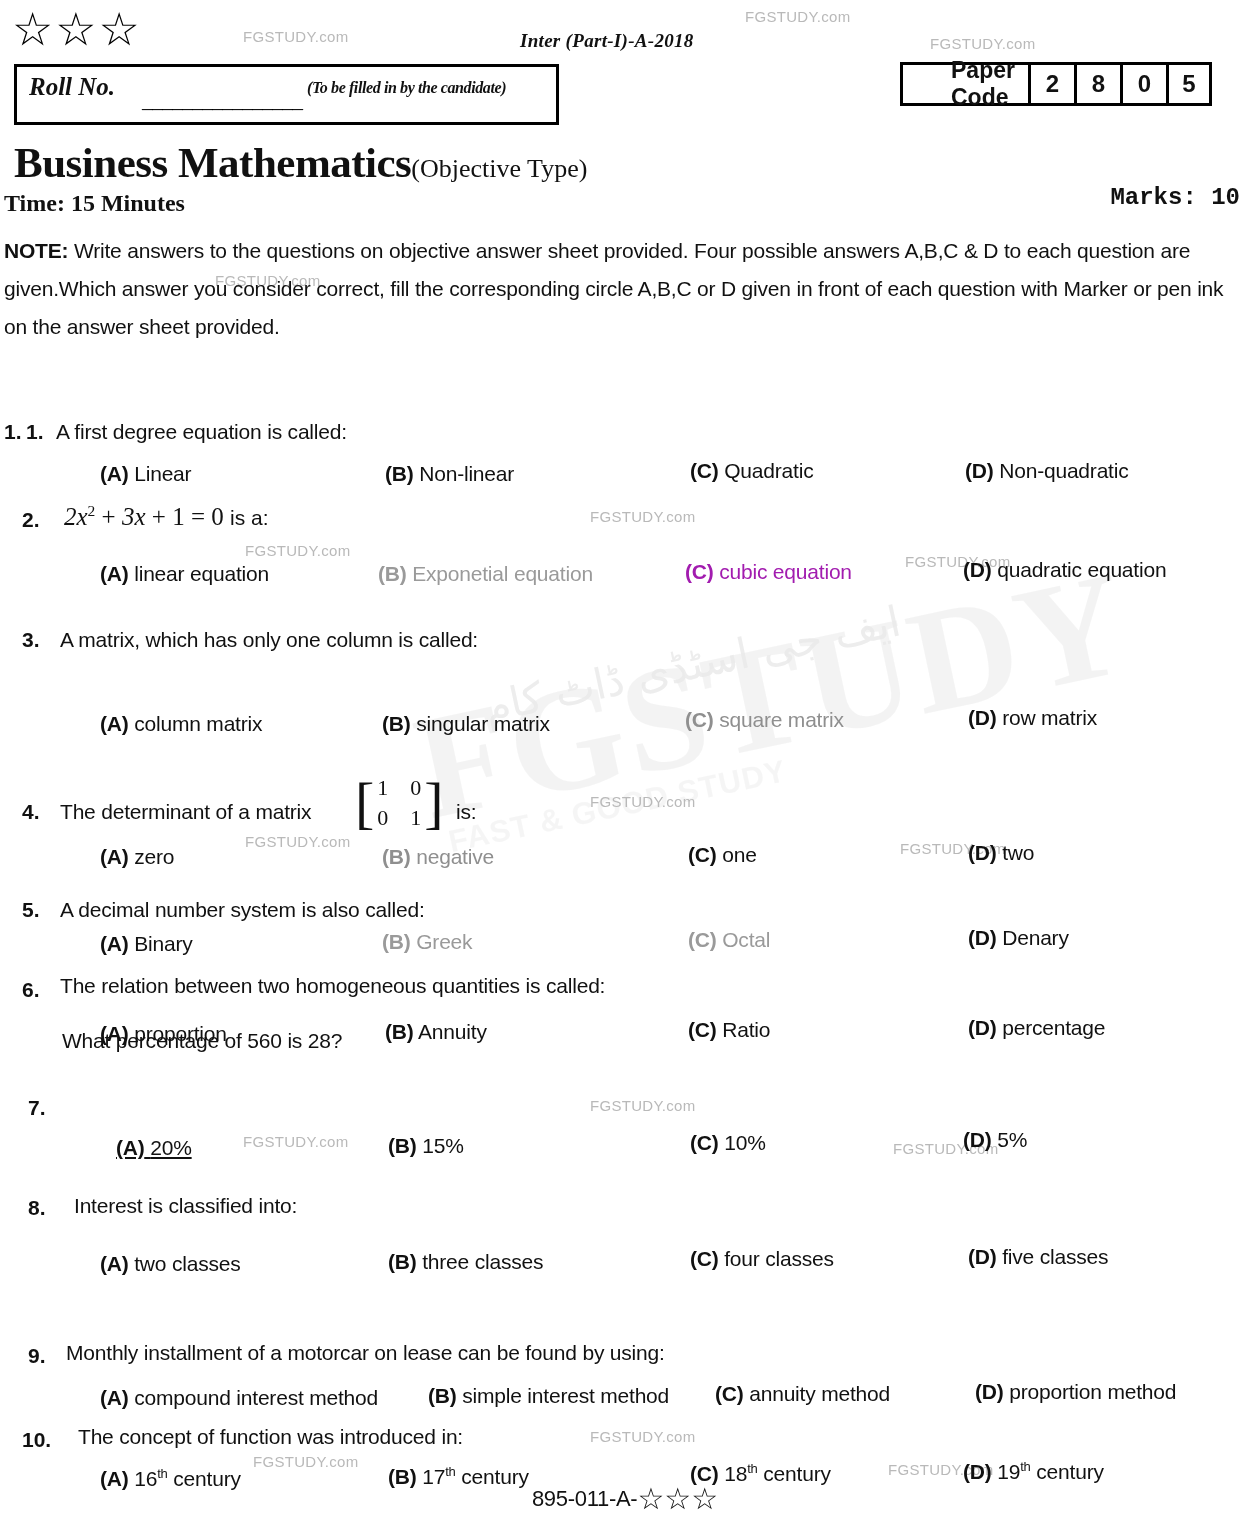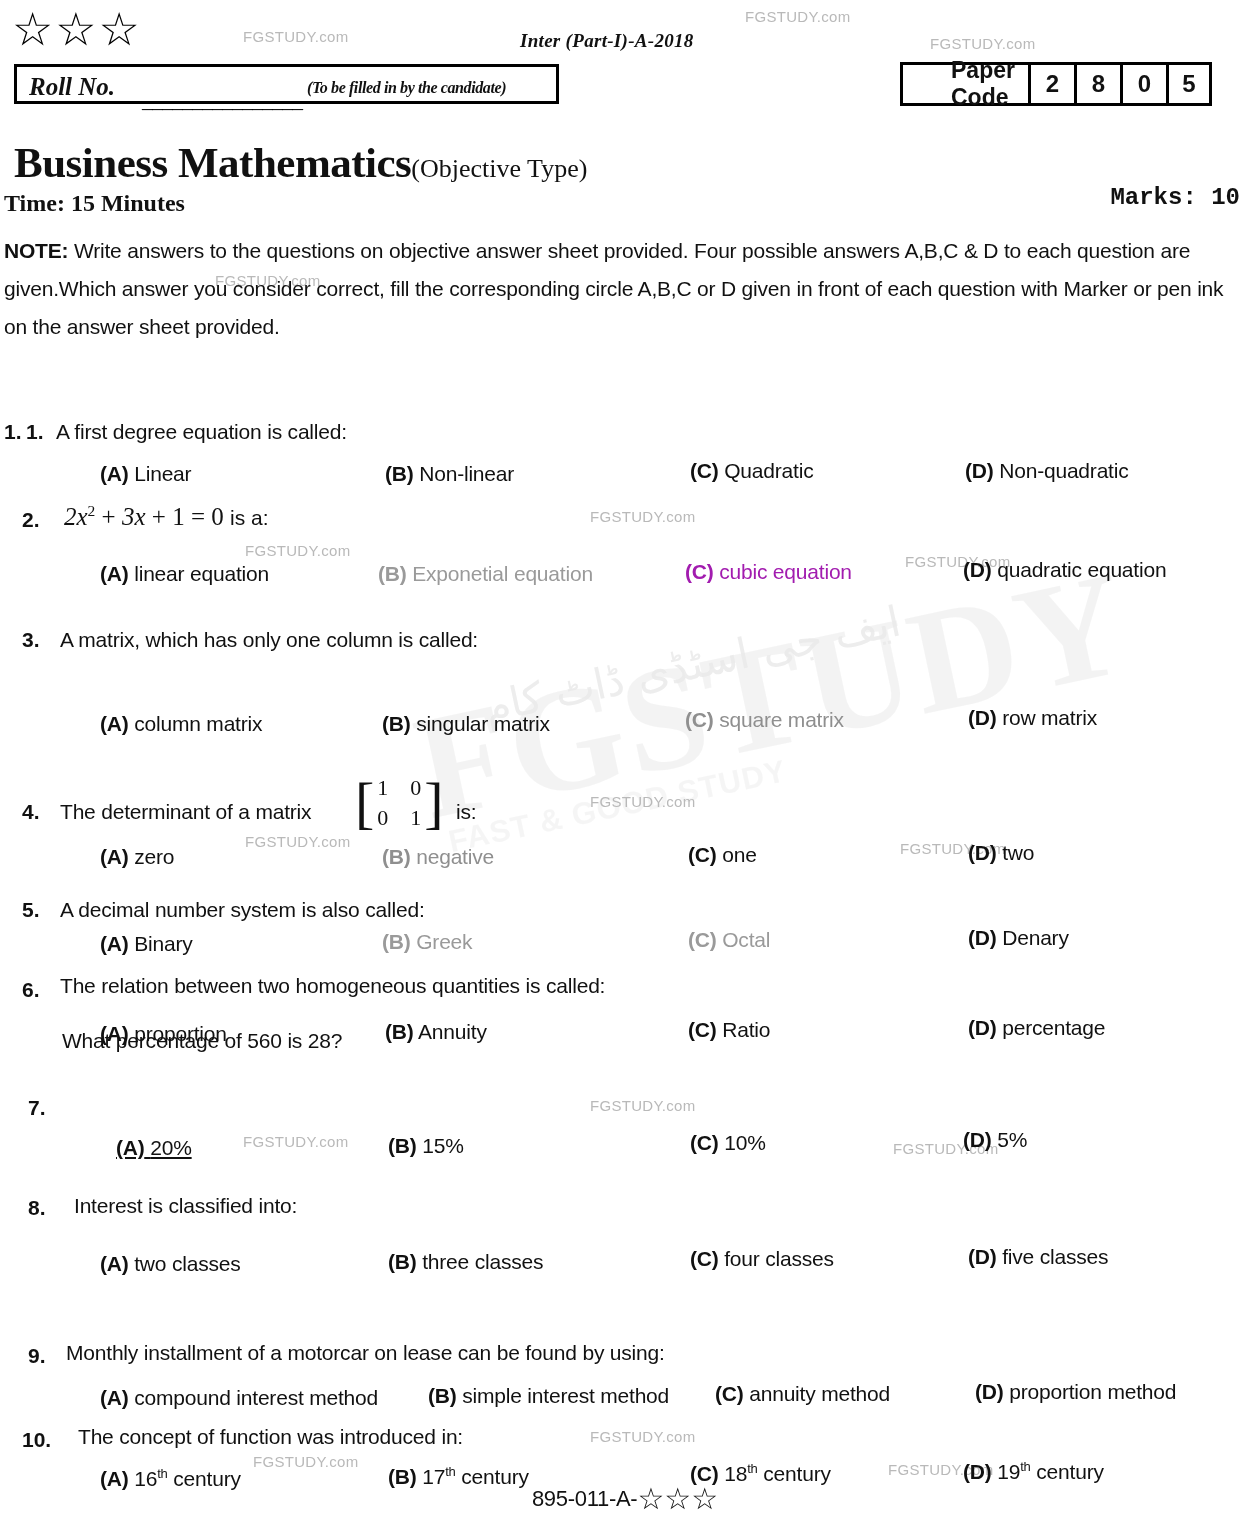--- a/index.html
+++ b/index.html
@@ -73,21 +73,21 @@
   .star{
     display:inline-block;
     font-size:46px;
     line-height:46px;
     color:#000;
     margin-right:2px;
     font-family:"DejaVu Sans", sans-serif;
   }
   .rollbox{
     position:absolute;left:14px;top:64px;
-    width:545px;height:40px;
+    width:545px;height:61px;
     border:3px solid #000;
     box-sizing:border-box;
     background:#fff;
     z-index:3;
     text-align:center;
   }
   .rollbox .rl{
     position:absolute;left:12px;top:6px;
     font-family:"Liberation Serif", serif;
     font-style:italic;

